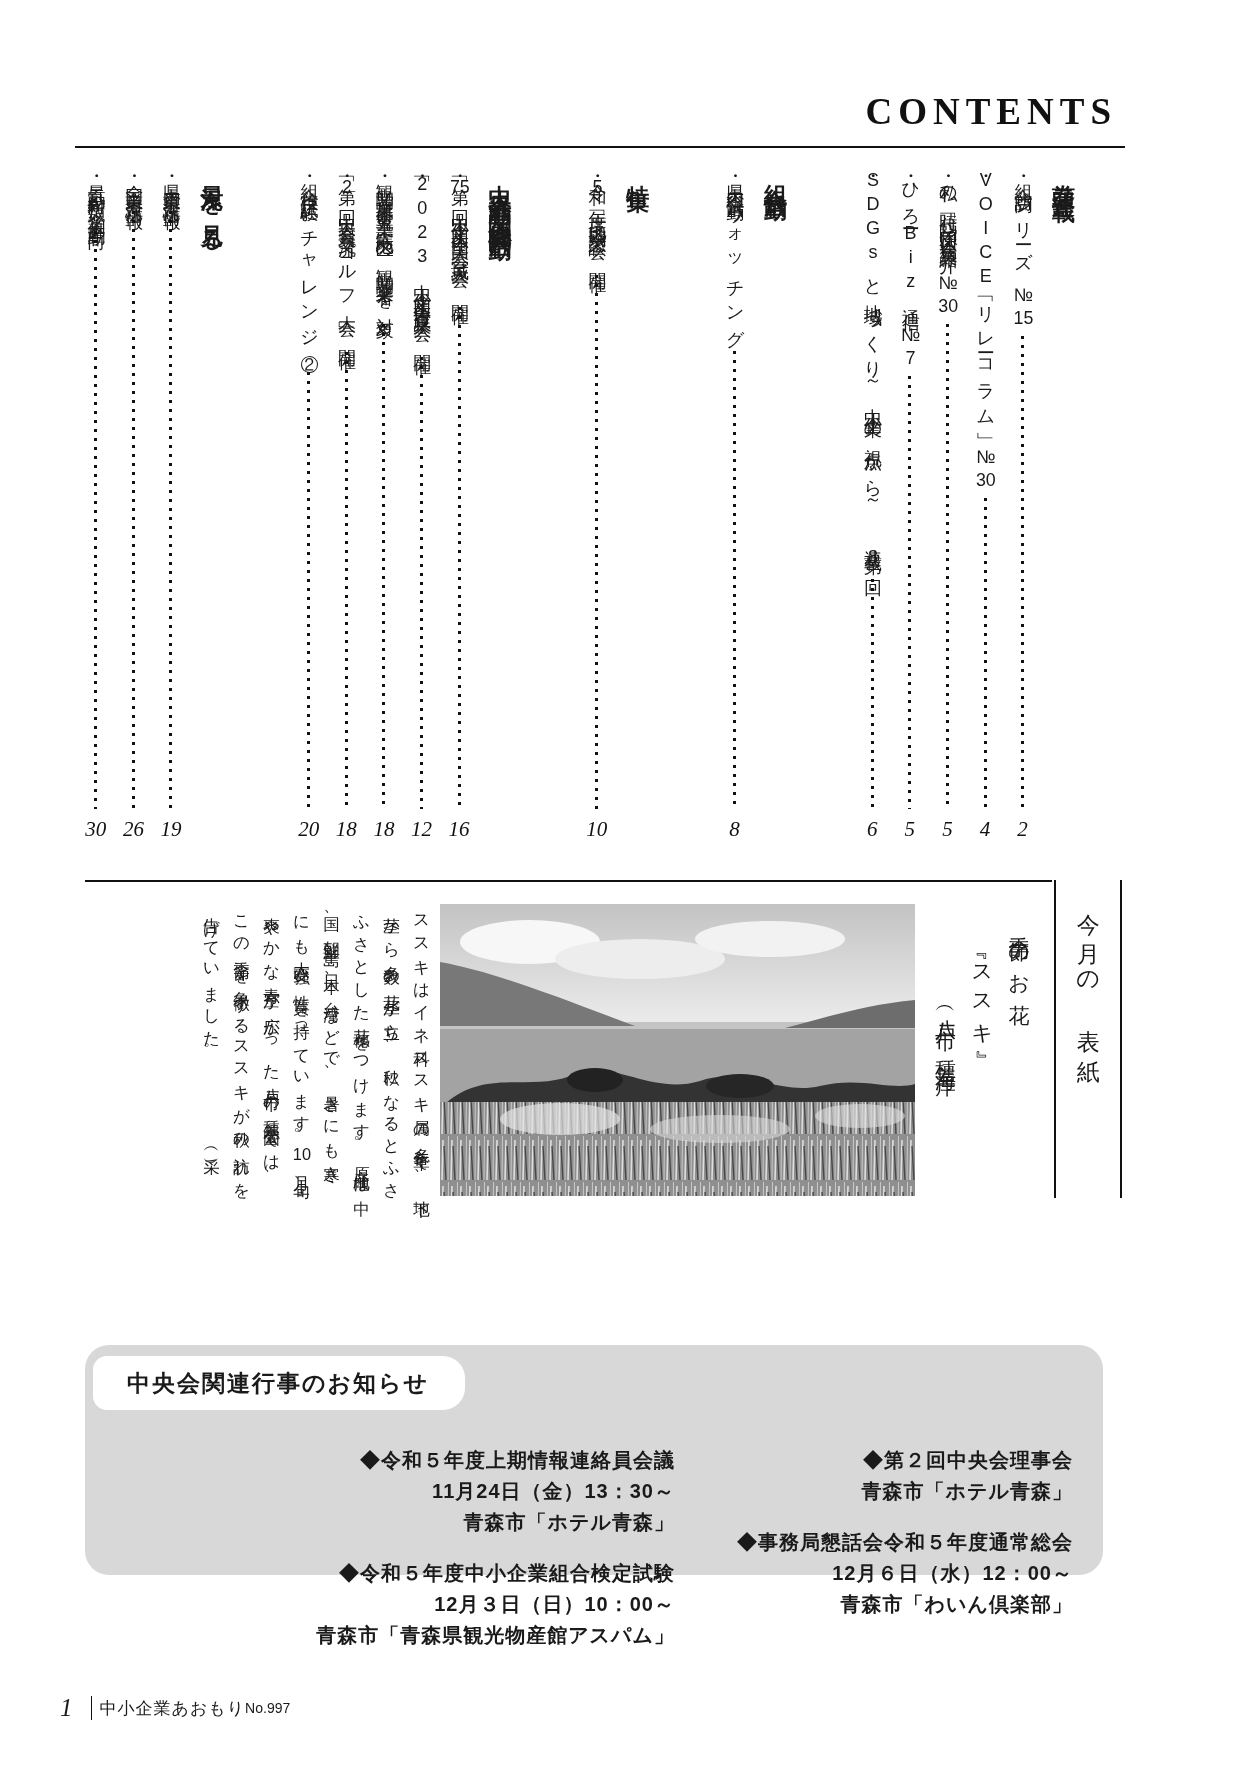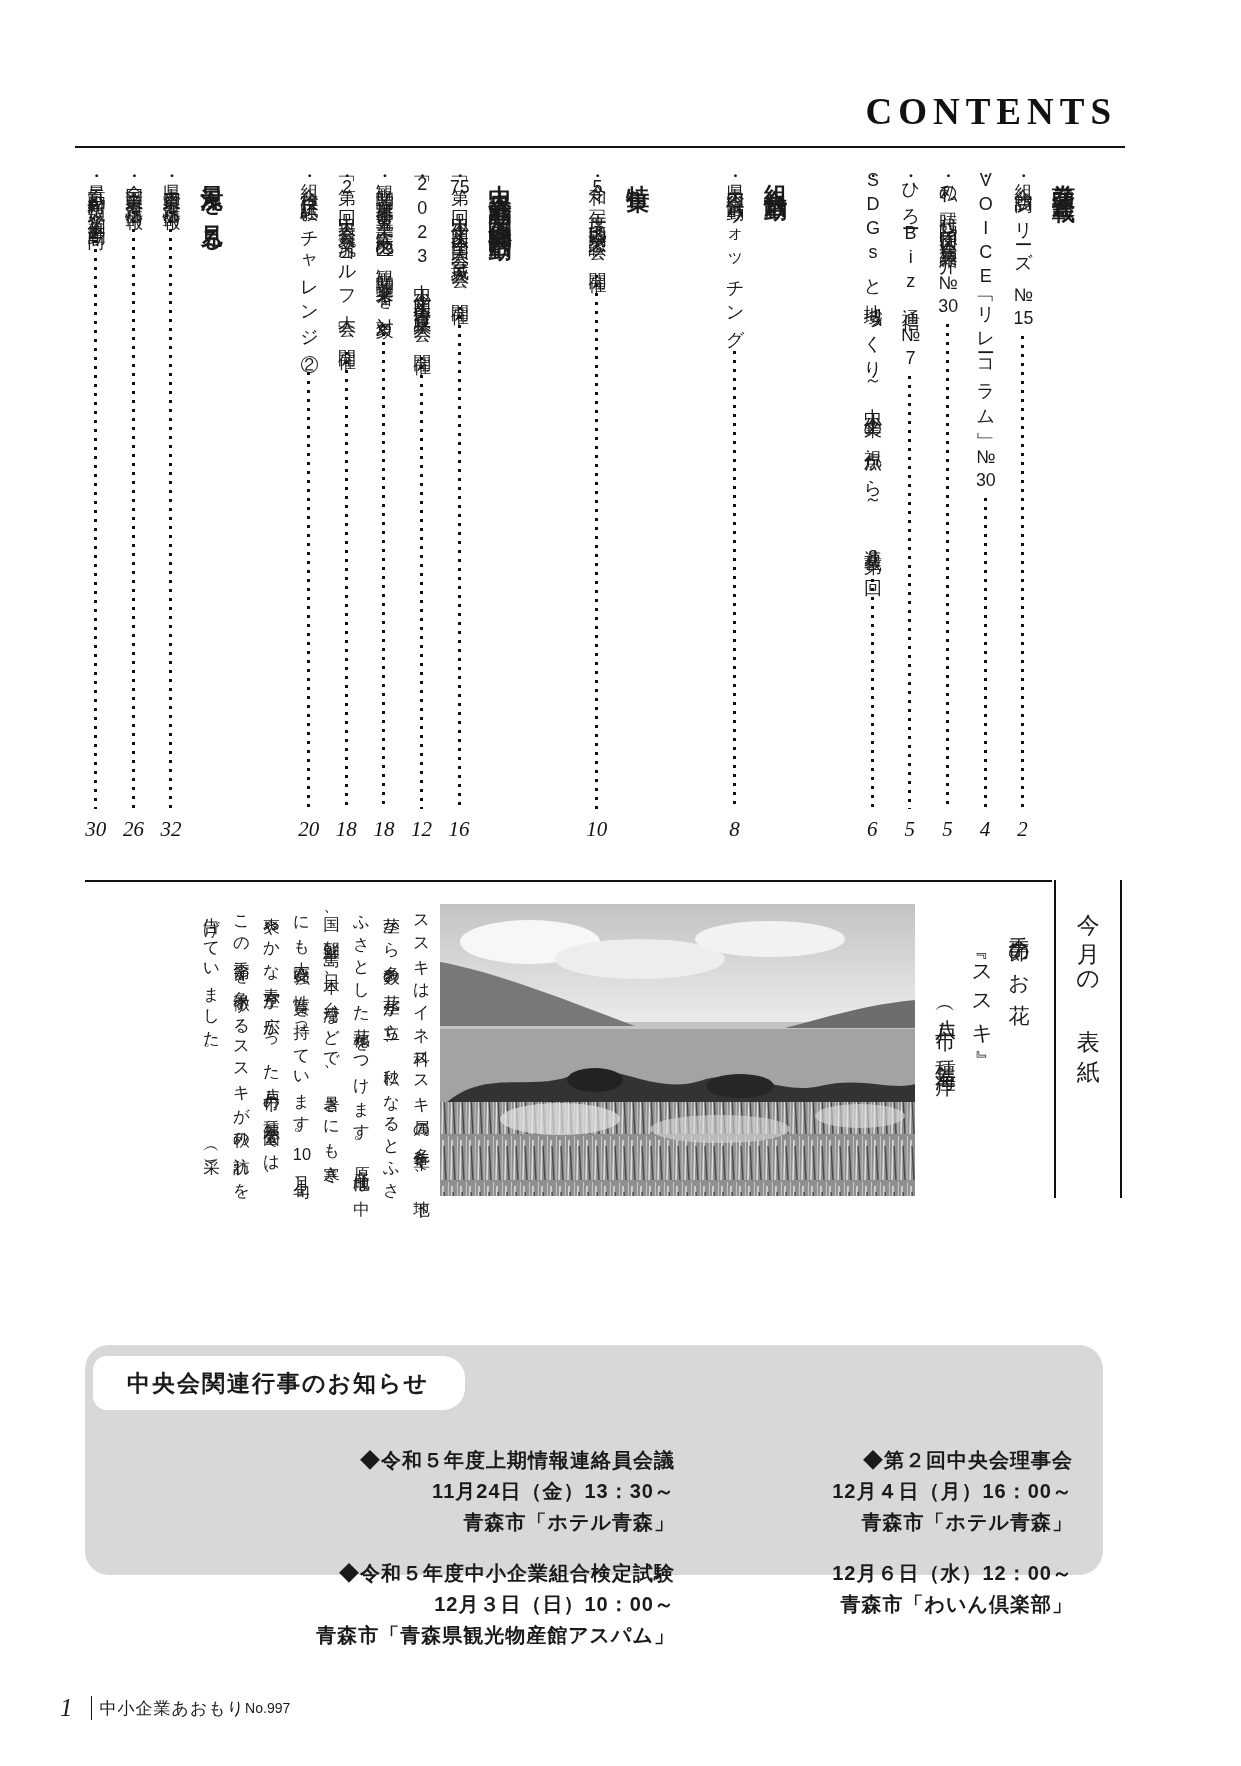--- a/index.html
+++ b/index.html
@@ -154,21 +154,21 @@
           <div class="toc-page">20</div>
         </div>
       </div>
       <div class="toc-section">
         <div class="toc-col">
           <div class="toc-head">景況を見る</div>
         </div>
         <div class="toc-col">
           <div class="toc-item-title">・県内業界景況情報</div>
           <div class="toc-leader"></div>
-          <div class="toc-page">32</div>
+          <div class="toc-page">19</div>
         </div>
         <div class="toc-col">
           <div class="toc-item-title">・全国業界景況情報</div>
           <div class="toc-leader"></div>
           <div class="toc-page">26</div>
         </div>
         <div class="toc-col">
           <div class="toc-item-title">・景気動向指数・企業倒産動向</div>
           <div class="toc-leader"></div>
           <div class="toc-page">30</div>
@@ -233,24 +233,24 @@
           </div>
           <div class="ann-item">
             <div>◆令和５年度中小企業組合検定試験</div>
             <div class="ann-line">12月３日（日）10：00～</div>
             <div class="ann-line">青森市「青森県観光物産館アスパム」</div>
           </div>
         </div>
         <div class="ann-colwrap">
           <div class="ann-item">
             <div>◆第２回中央会理事会</div>
-            <div class="ann-line">12月４日（月）16：00～</div>
             <div class="ann-line">青森市「ホテル青森」</div>
           </div>
           <div class="ann-item">
+            <div>◆事務局懇話会令和５年度通常総会</div>
             <div class="ann-line">12月６日（水）12：00～</div>
             <div class="ann-line">青森市「わいん倶楽部」</div>
           </div>
         </div>
       </div>
   </div>
 
   <div class="footer">
     <div class="footer-page">1</div>
     <div class="footer-divider"></div>

